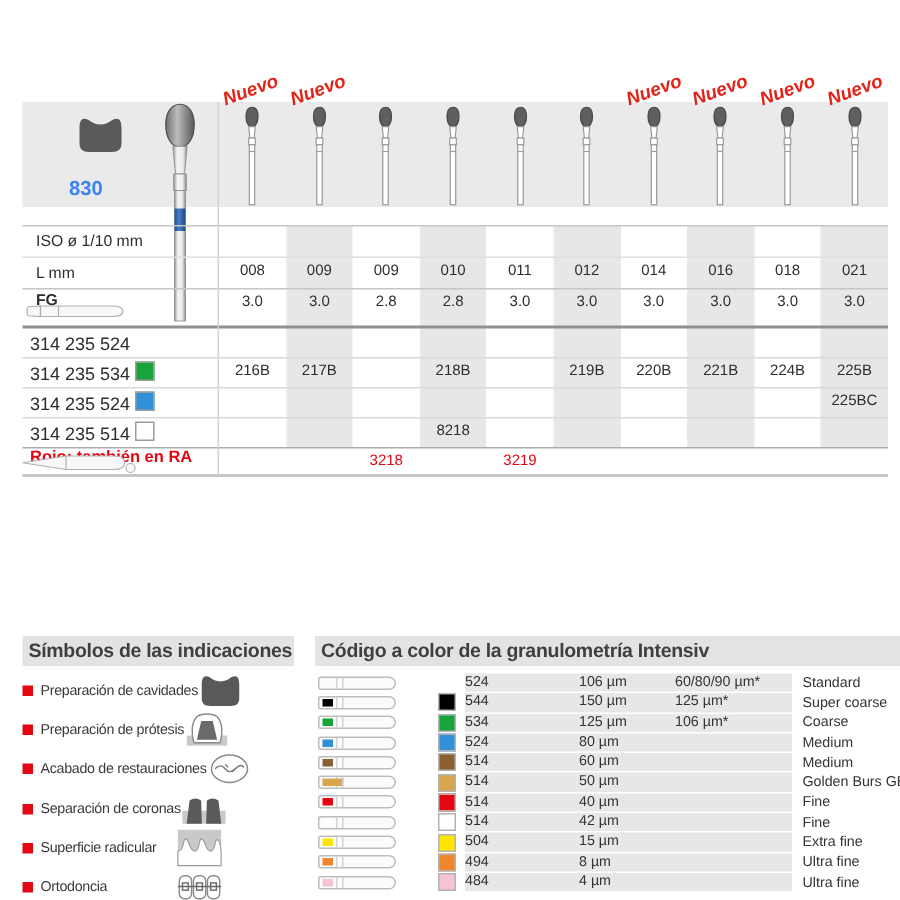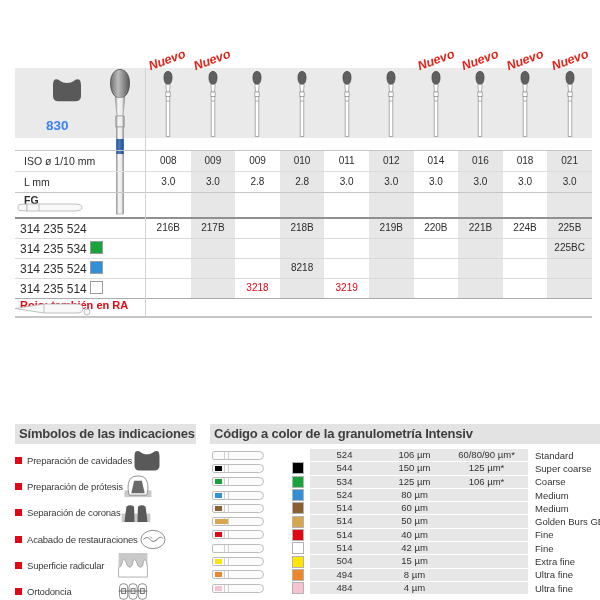--- a/index.html
+++ b/index.html
@@ -10,21 +10,21 @@
   .band{position:absolute;left:15px;top:68px;width:577px;height:70px;background:#eaeaea;}
   .vline{position:absolute;left:145px;top:68px;width:1px;height:249px;background:#d2d2d2;}
   .hline{position:absolute;left:15px;width:577px;height:1px;}
   .stripes,.burs,.vrow{position:absolute;left:146px;width:446px;display:flex;}
   .stripes{top:150px;height:148px;}
   .stripes .sc{flex:1;}
   .stripes .sc:nth-child(even){background:#e7e7e7;}
   .burs{top:70px;height:68px;}
   .burs .bc{flex:1;display:flex;justify-content:center;align-items:flex-start;}
   .vrow .col{flex:1;text-align:center;font-size:10px;color:#2d2d2d;}
-  .vrow{height:20px;line-height:20px;}
+  .vrow{height:20px;line-height:20px;margin-top:20px;}
   .vrow .col.red{color:#e30613;}
   .nuevo{position:absolute;top:53px;width:54px;text-align:center;color:#e2231a;
          font-weight:bold;font-style:italic;font-size:12.5px;transform:rotate(-20deg);}
   .figicon{position:absolute;left:50px;top:76px;}
   .fignum{position:absolute;left:46px;top:118px;font-weight:bold;font-size:13.5px;color:#3b82f6;}
   .lbl{position:absolute;left:24px;font-size:10.5px;}
   .lbl.bold{font-weight:bold;}
   .article{position:absolute;left:20px;font-size:12px;}
   .psq{position:absolute;left:90px;width:13px;height:13px;border:1px solid #9c9c9c;box-sizing:border-box;}
   .rojo{position:absolute;left:20px;top:299px;color:#e30613;font-weight:bold;font-size:11px;}
@@ -47,21 +47,21 @@
   
   .gran{position:absolute;left:210px;top:449px;width:382px;}
   .grow{display:flex;align-items:center;height:12.3px;margin-bottom:1px;font-size:9.5px;color:#333;}
   .g-bur{width:52px;height:9px;position:relative;border:1px solid #bdbdbd;
          border-radius:2px 5px 5px 2px;background:#fbfbfb;box-sizing:border-box;flex:none;margin-left:2px;}
   .g-bur::before{content:"";position:absolute;left:11px;top:0;bottom:0;width:1px;background:#d2d2d2;}
   .g-bur::after{content:"";position:absolute;left:15px;top:0;bottom:0;width:1px;background:#d2d2d2;}
   .g-band{position:absolute;left:2px;top:1px;bottom:1px;width:7px;}
   .g-sq{width:12px;height:12px;border:1px solid #b3b3b3;box-sizing:border-box;flex:none;margin-left:28px;}
   .g-code,.g-size,.g-alt{background:#e7e7e7;height:100%;line-height:12.3px;flex:none;
-                         box-sizing:border-box;text-align:center;}
+                         box-sizing:border-box;text-align:left;}
   .g-code{width:76px;padding-right:7px;margin-left:6px;}
   .g-size{width:64px;padding-right:7px;}
   .g-alt{width:78px;padding-right:5px;}
   .g-name{padding-left:7px;white-space:nowrap;}
 </style>
 </head>
 <body>
 
 <svg width="0" height="0" style="position:absolute" aria-hidden="true">
   <defs>
@@ -305,34 +305,34 @@
       <span class="bullet"></span>
       <span class="slabel">Preparación de prótesis</span>
       <svg class="sicon" width="30" height="25" viewBox="0 0 30 26">
         <rect x="1" y="17" width="28" height="7" fill="#c9c9c9"></rect>
         <path d="M6 22 C4 16 4 8 8 4 C11 1.5 19 1.5 22 4 C26 8 26 16 24 22 Z" fill="#ffffff" stroke="#8a8a8a"></path>
         <path d="M11 7 L19 7 L22 20 L8 20 Z" fill="#6a6a6a"></path>
       </svg>
     </div>
     <div class="sitem">
       <span class="bullet"></span>
+      <span class="slabel">Acabado de restauraciones</span>
+      <svg class="sicon" width="30" height="25" viewBox="0 0 30 26">
+        <ellipse cx="15" cy="13" rx="12.5" ry="9.5" fill="#ffffff" stroke="#8a8a8a"></ellipse>
+        <path d="M5 13 Q9 9 12 13 T19 13 T25 12" fill="none" stroke="#7a7a7a"></path>
+        <path d="M12 10 l2 2 M17 15 l2 -2" stroke="#7a7a7a" fill="none"></path>
+      </svg>
+    </div>
+    <div class="sitem">
+      <span class="bullet"></span>
       <span class="slabel">Separación de coronas</span>
       <svg class="sicon" width="30" height="25" viewBox="0 0 30 26">
         <rect x="0" y="14" width="30" height="9" fill="#c9c9c9"></rect>
         <path d="M3 23 L5 7 Q9 4 13 7 L13.5 23 Z" fill="#5a5a5a"></path>
         <path d="M16.5 23 L17 7 Q21 4 25 7 L27 23 Z" fill="#5a5a5a"></path>
-      </svg>
-    </div>
-    <div class="sitem">
-      <span class="bullet"></span>
-      <span class="slabel">Acabado de restauraciones</span>
-      <svg class="sicon" width="30" height="25" viewBox="0 0 30 26">
-        <ellipse cx="15" cy="13" rx="12.5" ry="9.5" fill="#ffffff" stroke="#8a8a8a"></ellipse>
-        <path d="M5 13 Q9 9 12 13 T19 13 T25 12" fill="none" stroke="#7a7a7a"></path>
-        <path d="M12 10 l2 2 M17 15 l2 -2" stroke="#7a7a7a" fill="none"></path>
       </svg>
     </div>
     <div class="sitem">
       <span class="bullet"></span>
       <span class="slabel">Superficie radicular</span>
       <svg class="sicon" width="30" height="25" viewBox="0 0 30 26">
         <rect x="0" y="0" width="30" height="15" fill="#c9c9c9"></rect>
         <path d="M0 15 Q3 15 4 9 Q5 4 7.5 9 Q9 15 12 15 Q14 15 15 9 Q16 4 18.5 9 Q20 15 23 15 Q25 15 26 9 Q27 5 29 9 L30 15 L30 25 L0 25 Z" fill="#ffffff" stroke="#9a9a9a" stroke-width="0.8"></path>
       </svg>
     </div>

